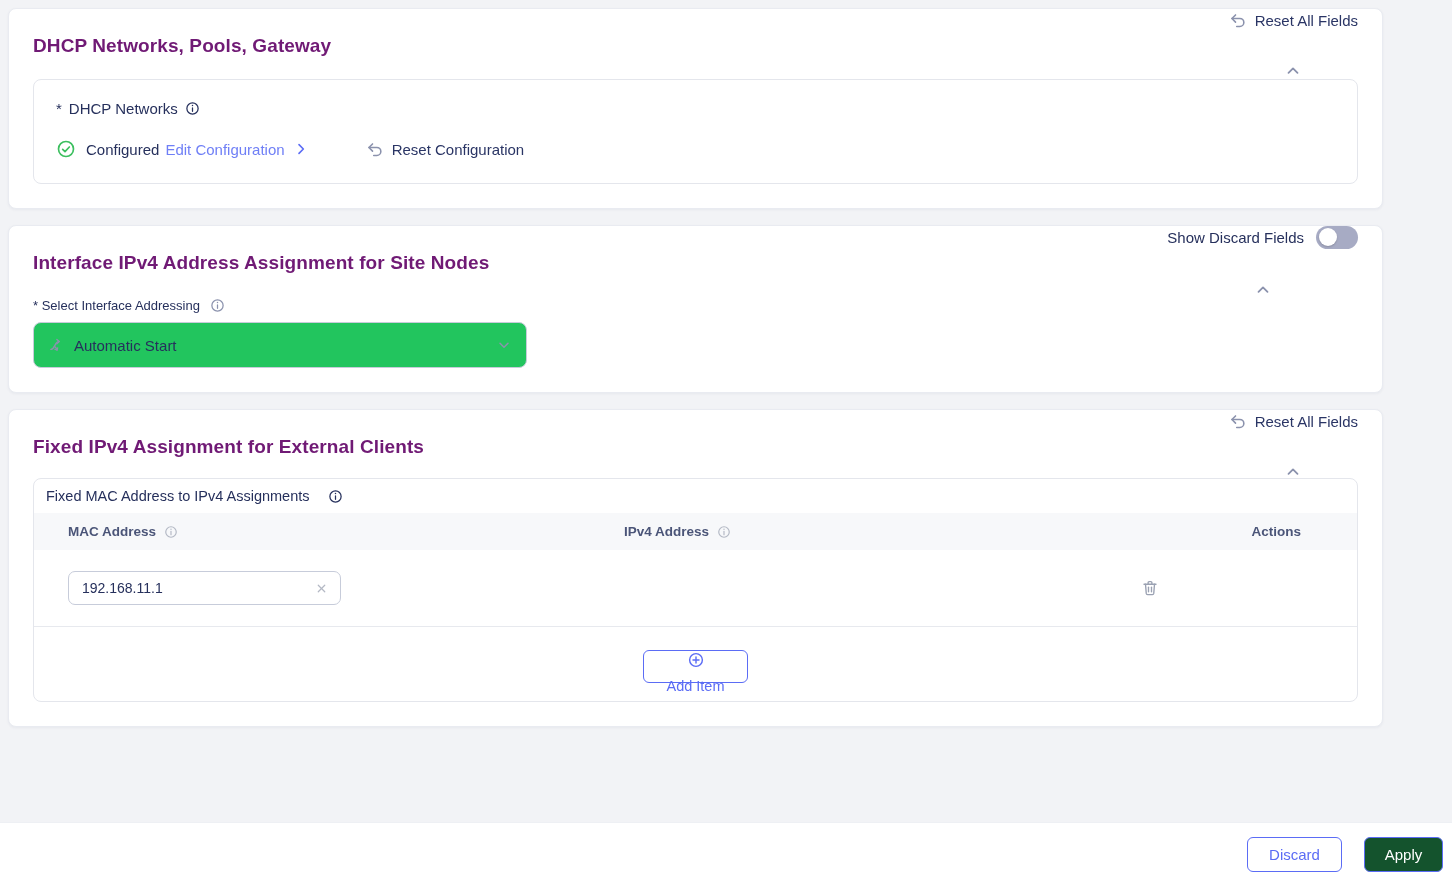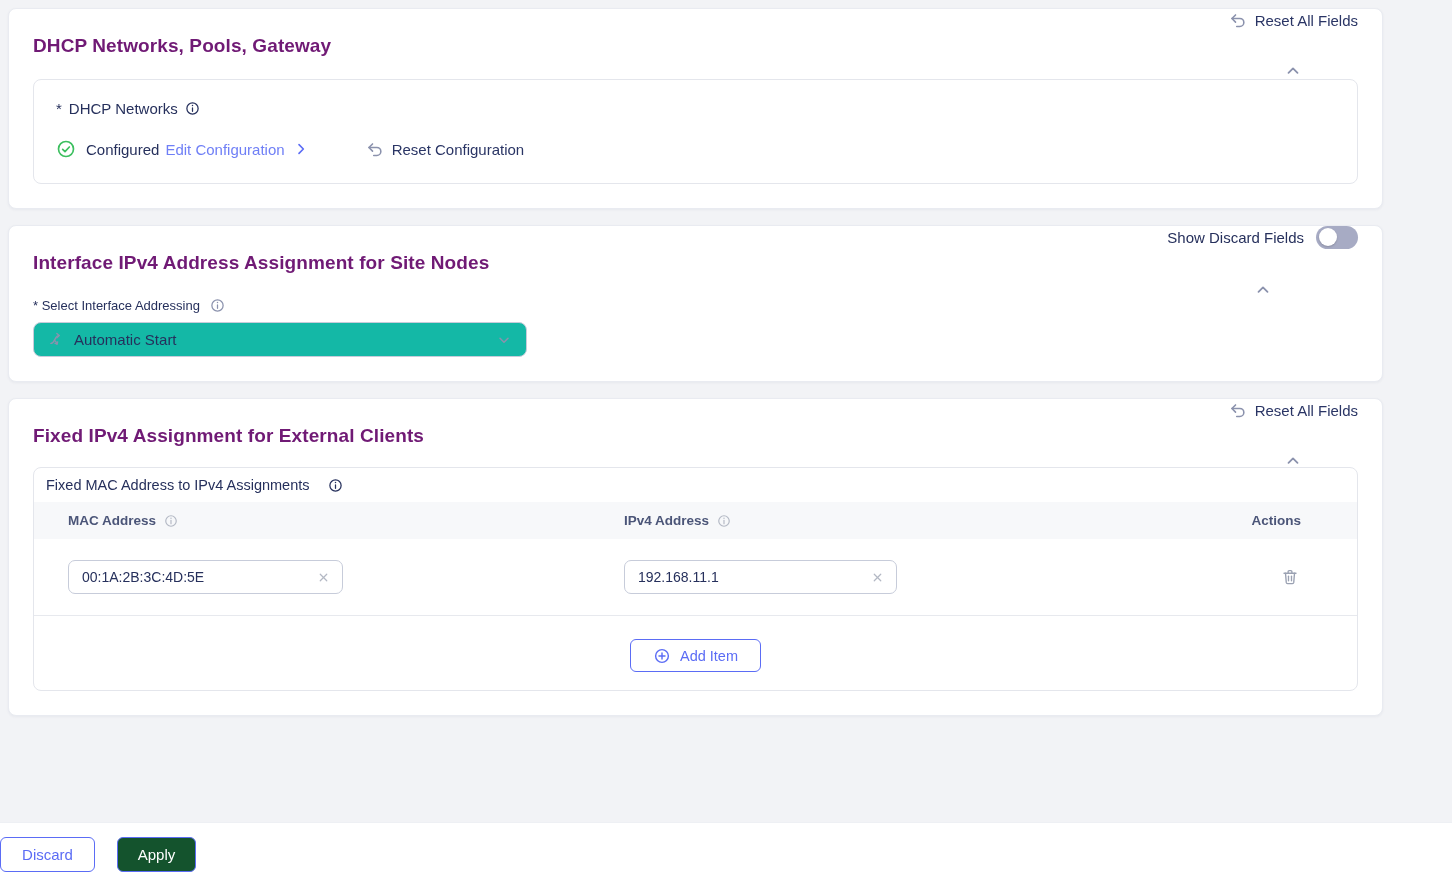--- a/index.html
+++ b/index.html
@@ -48,25 +48,25 @@
   .config-row .status { margin-left:10px; color:#26305c; }
   .edit-link { margin-left:6px; color:#6f7ff6; text-decoration:none; cursor:pointer; font-size:15px; }
   .chev-right { margin-left:8px; color:#5b6cf5; display:inline-flex; cursor:pointer; }
   .reset-config { margin-left:56px; }
 
   
   .small-label-row { display:flex; align-items:center; gap:10px; margin-top:20px; }
   .small-label { font-size:13px; font-weight:400; color:#26305c; }
   .select-box {
     margin-top:9px;
-    width:494px; height:35px;
+    width:494px; height:46px;
     border:1px solid #c7ccda; border-radius:8px;
     display:flex; align-items:center;
     padding:0 14px; gap:9px;
-    background:#14b8a6; cursor:pointer;
+    background:#22c55e; cursor:pointer;
   }
   .select-value { font-size:15px; color:#26305c; flex:1; }
 
   .toggle-group { display:flex; align-items:center; gap:12px; }
   .toggle-label { font-size:15px; color:#26305c; }
   .switch {
     width:42px; height:23px; border-radius:12px;
     background:#a7abc4; position:relative; cursor:pointer;
   }
   .switch .knob {
@@ -95,28 +95,28 @@
     font-family:inherit; font-size:14px; color:#26305c; background:transparent;
   }
   .clear-btn { background:none; border:none; cursor:pointer; color:#b3b8c4; display:inline-flex; padding:2px; }
   .trash-btn { background:none; border:none; cursor:pointer; color:#9aa1b2; display:inline-flex; }
 
   .add-row { border-top:1px solid #e7e9ee; padding:23px 0 18px 0; display:flex; justify-content:center; }
   .add-btn {
     display:flex; align-items:center; gap:9px;
     height:33px; padding:0 22px;
     background:#fff; border:1px solid #5b6cf5; border-radius:6px;
-    color:#5b6cf5; font-family:inherit; font-size:14.5px; cursor:pointer;
+    color:#5b6cf5; font-family:inherit; font-size:14.5px; cursor:pointer;flex-direction:column;
   }
 
   
   .footer {
     position:absolute; bottom:0; left:0; width:1452px; height:63px;
     background:#ffffff; border-top:1px solid #eef0f4;
-    display:flex; align-items:center; 
+    display:flex; align-items:center; justify-content:flex-end;
     padding-right:9px; gap:22px;
   }
   .btn-outline {
     width:95px; height:35px; border-radius:6px;
     background:#fff; border:1px solid #5b6cf5; color:#5b6cf5;
     font-family:inherit; font-size:15px; cursor:pointer;
   }
   .btn-fill {
     width:79px; height:35px; border-radius:6px;
     background:#14532d; border:1px solid #5b6cf5; color:#ffffff;
@@ -297,31 +297,20 @@
             </svg>
           </span>
         </div>
         <div class="th actions">
           <span>Actions</span>
         </div>
       </div>
 
       <div class="t-grid t-row">
         <div>
-          <div class="input-wrap">
-            <input type="text" value="00:1A:2B:3C:4D:5E" style="">
-            <button class="clear-btn">
-              <svg width="13" height="13" viewBox="0 0 24 24" fill="none" stroke="currentColor" stroke-width="2.2" stroke-linecap="round">
-                <line x1="6" y1="6" x2="18" y2="18"></line>
-                  <line x1="18" y1="6" x2="6" y2="18"></line>
-              </svg>
-            </button>
-          </div>
-        </div>
-        <div>
           <div class="input-wrap" style="width:273px;">
             <input type="text" value="192.168.11.1" style="">
             <button class="clear-btn">
               <svg width="13" height="13" viewBox="0 0 24 24" fill="none" stroke="currentColor" stroke-width="2.2" stroke-linecap="round">
                 <line x1="6" y1="6" x2="18" y2="18"></line>
                   <line x1="18" y1="6" x2="6" y2="18"></line>
               </svg>
             </button>
           </div>
         </div>

